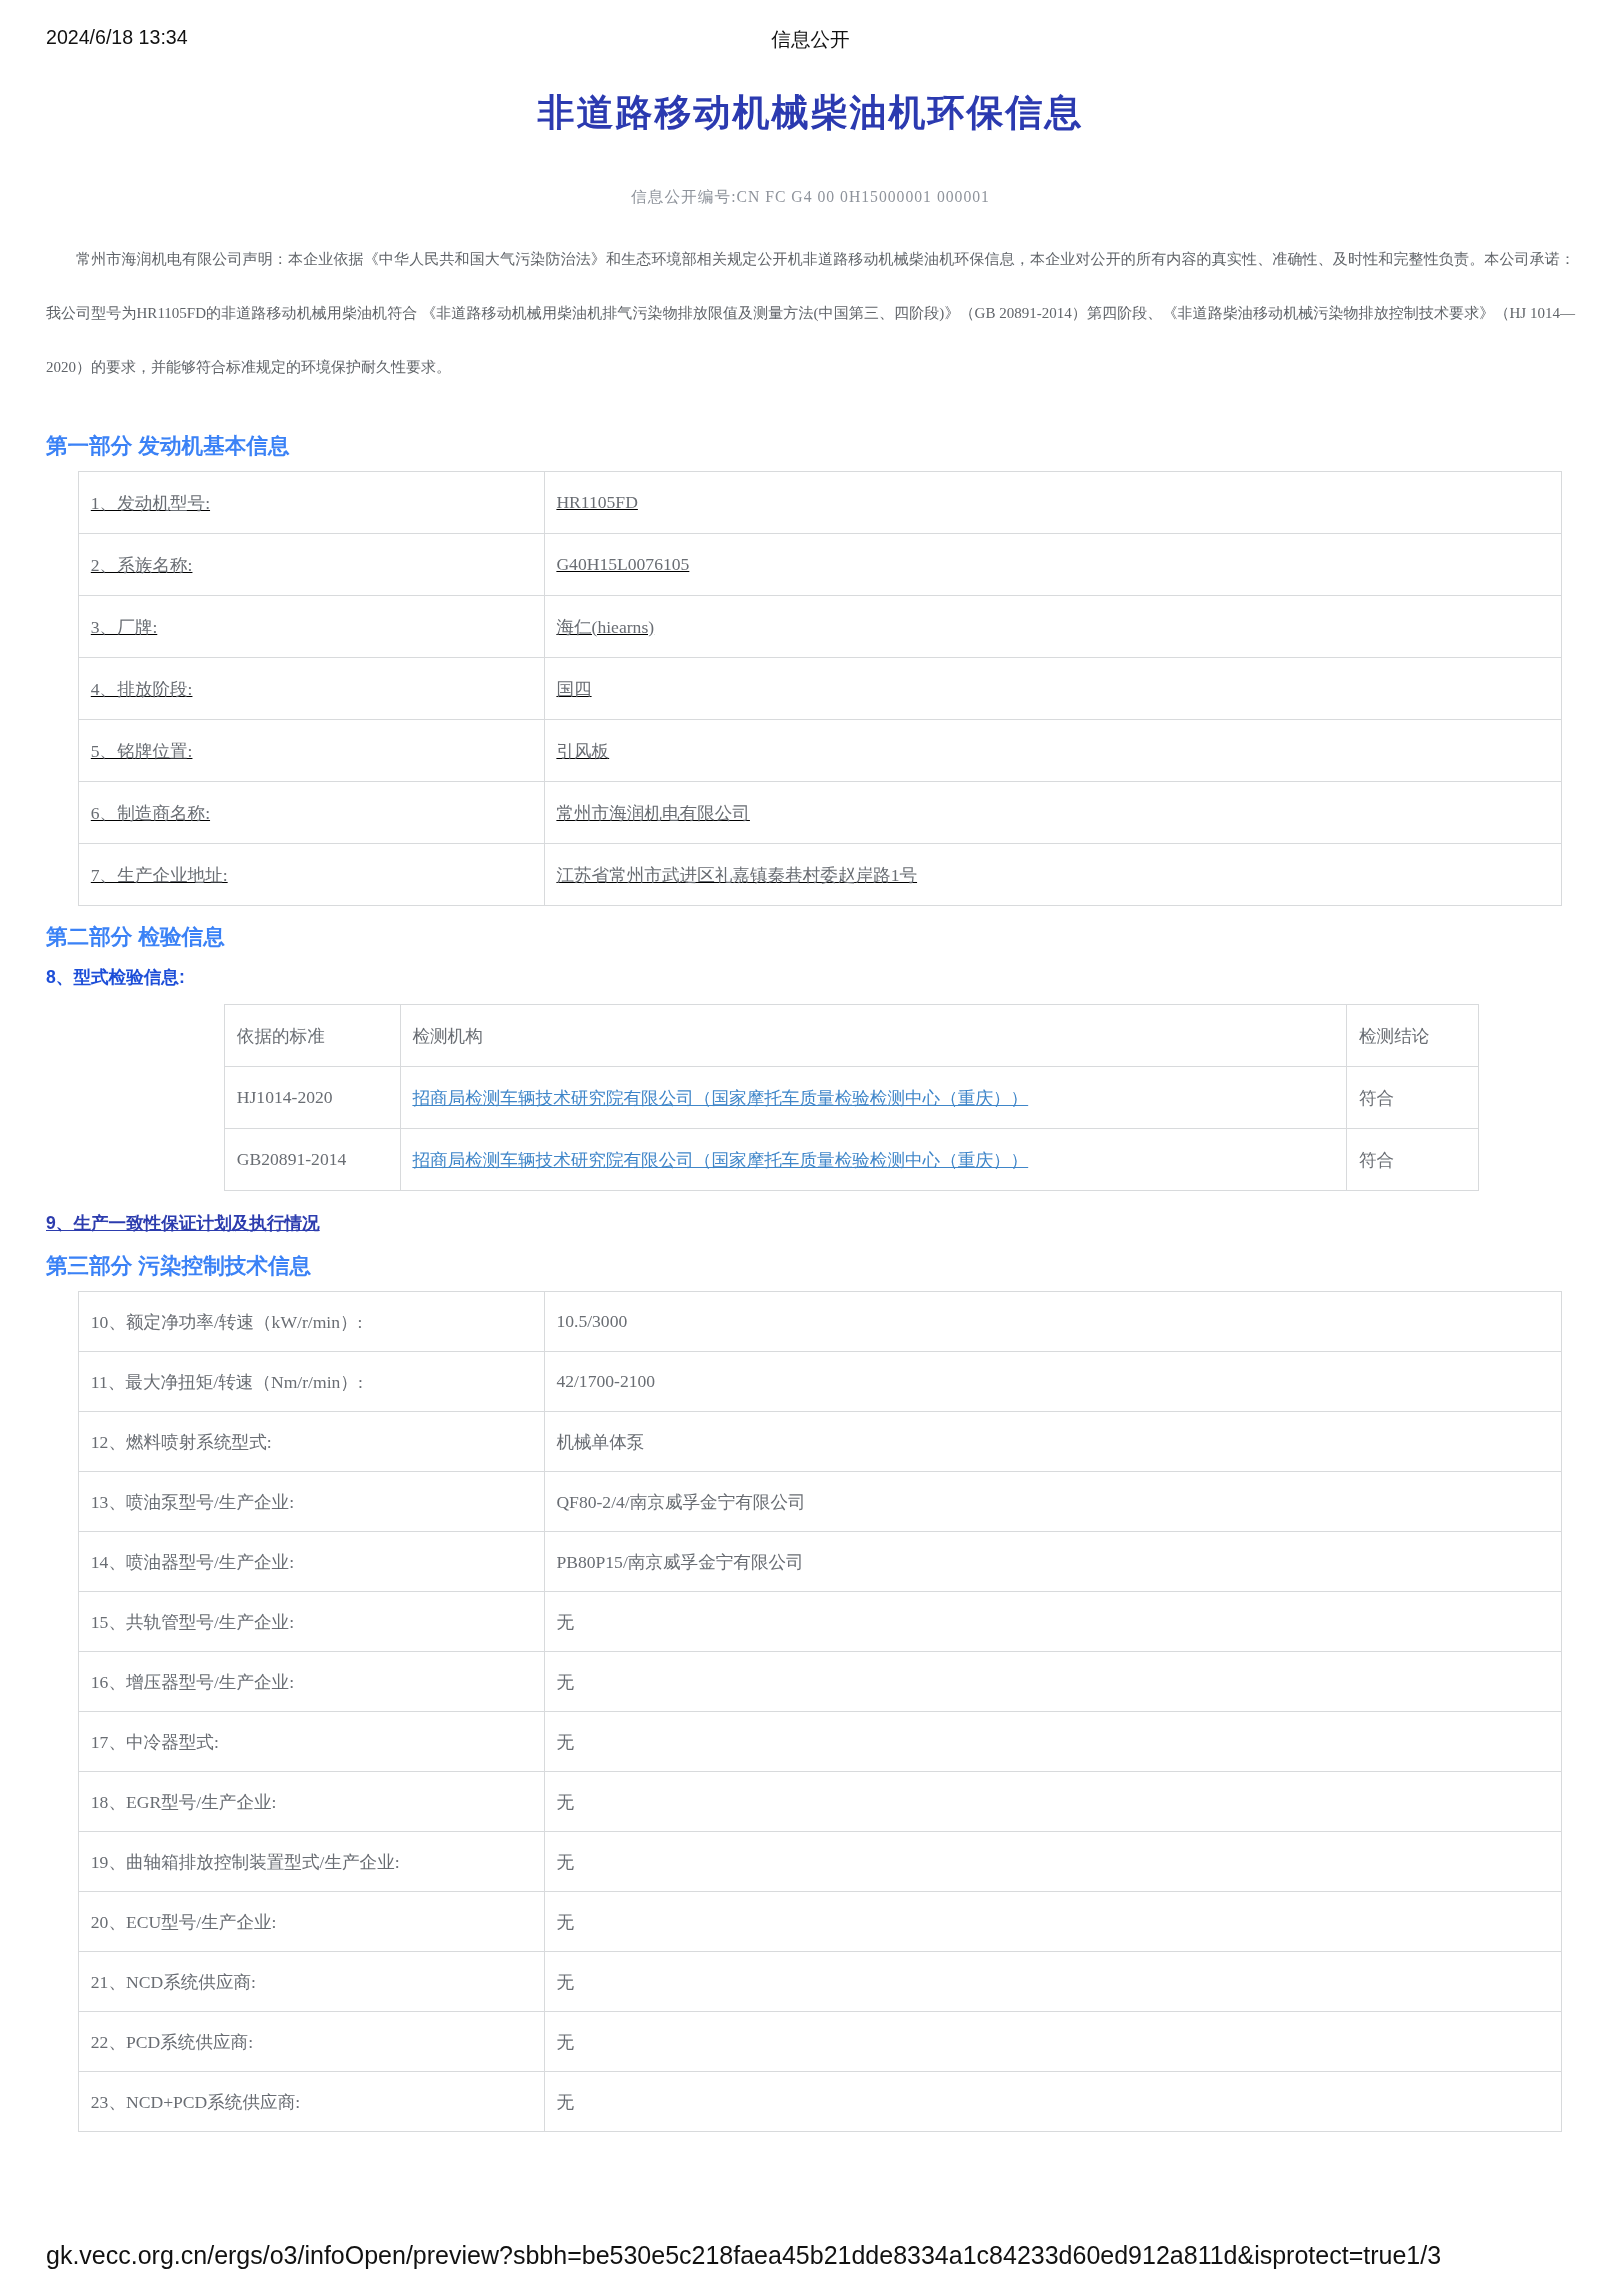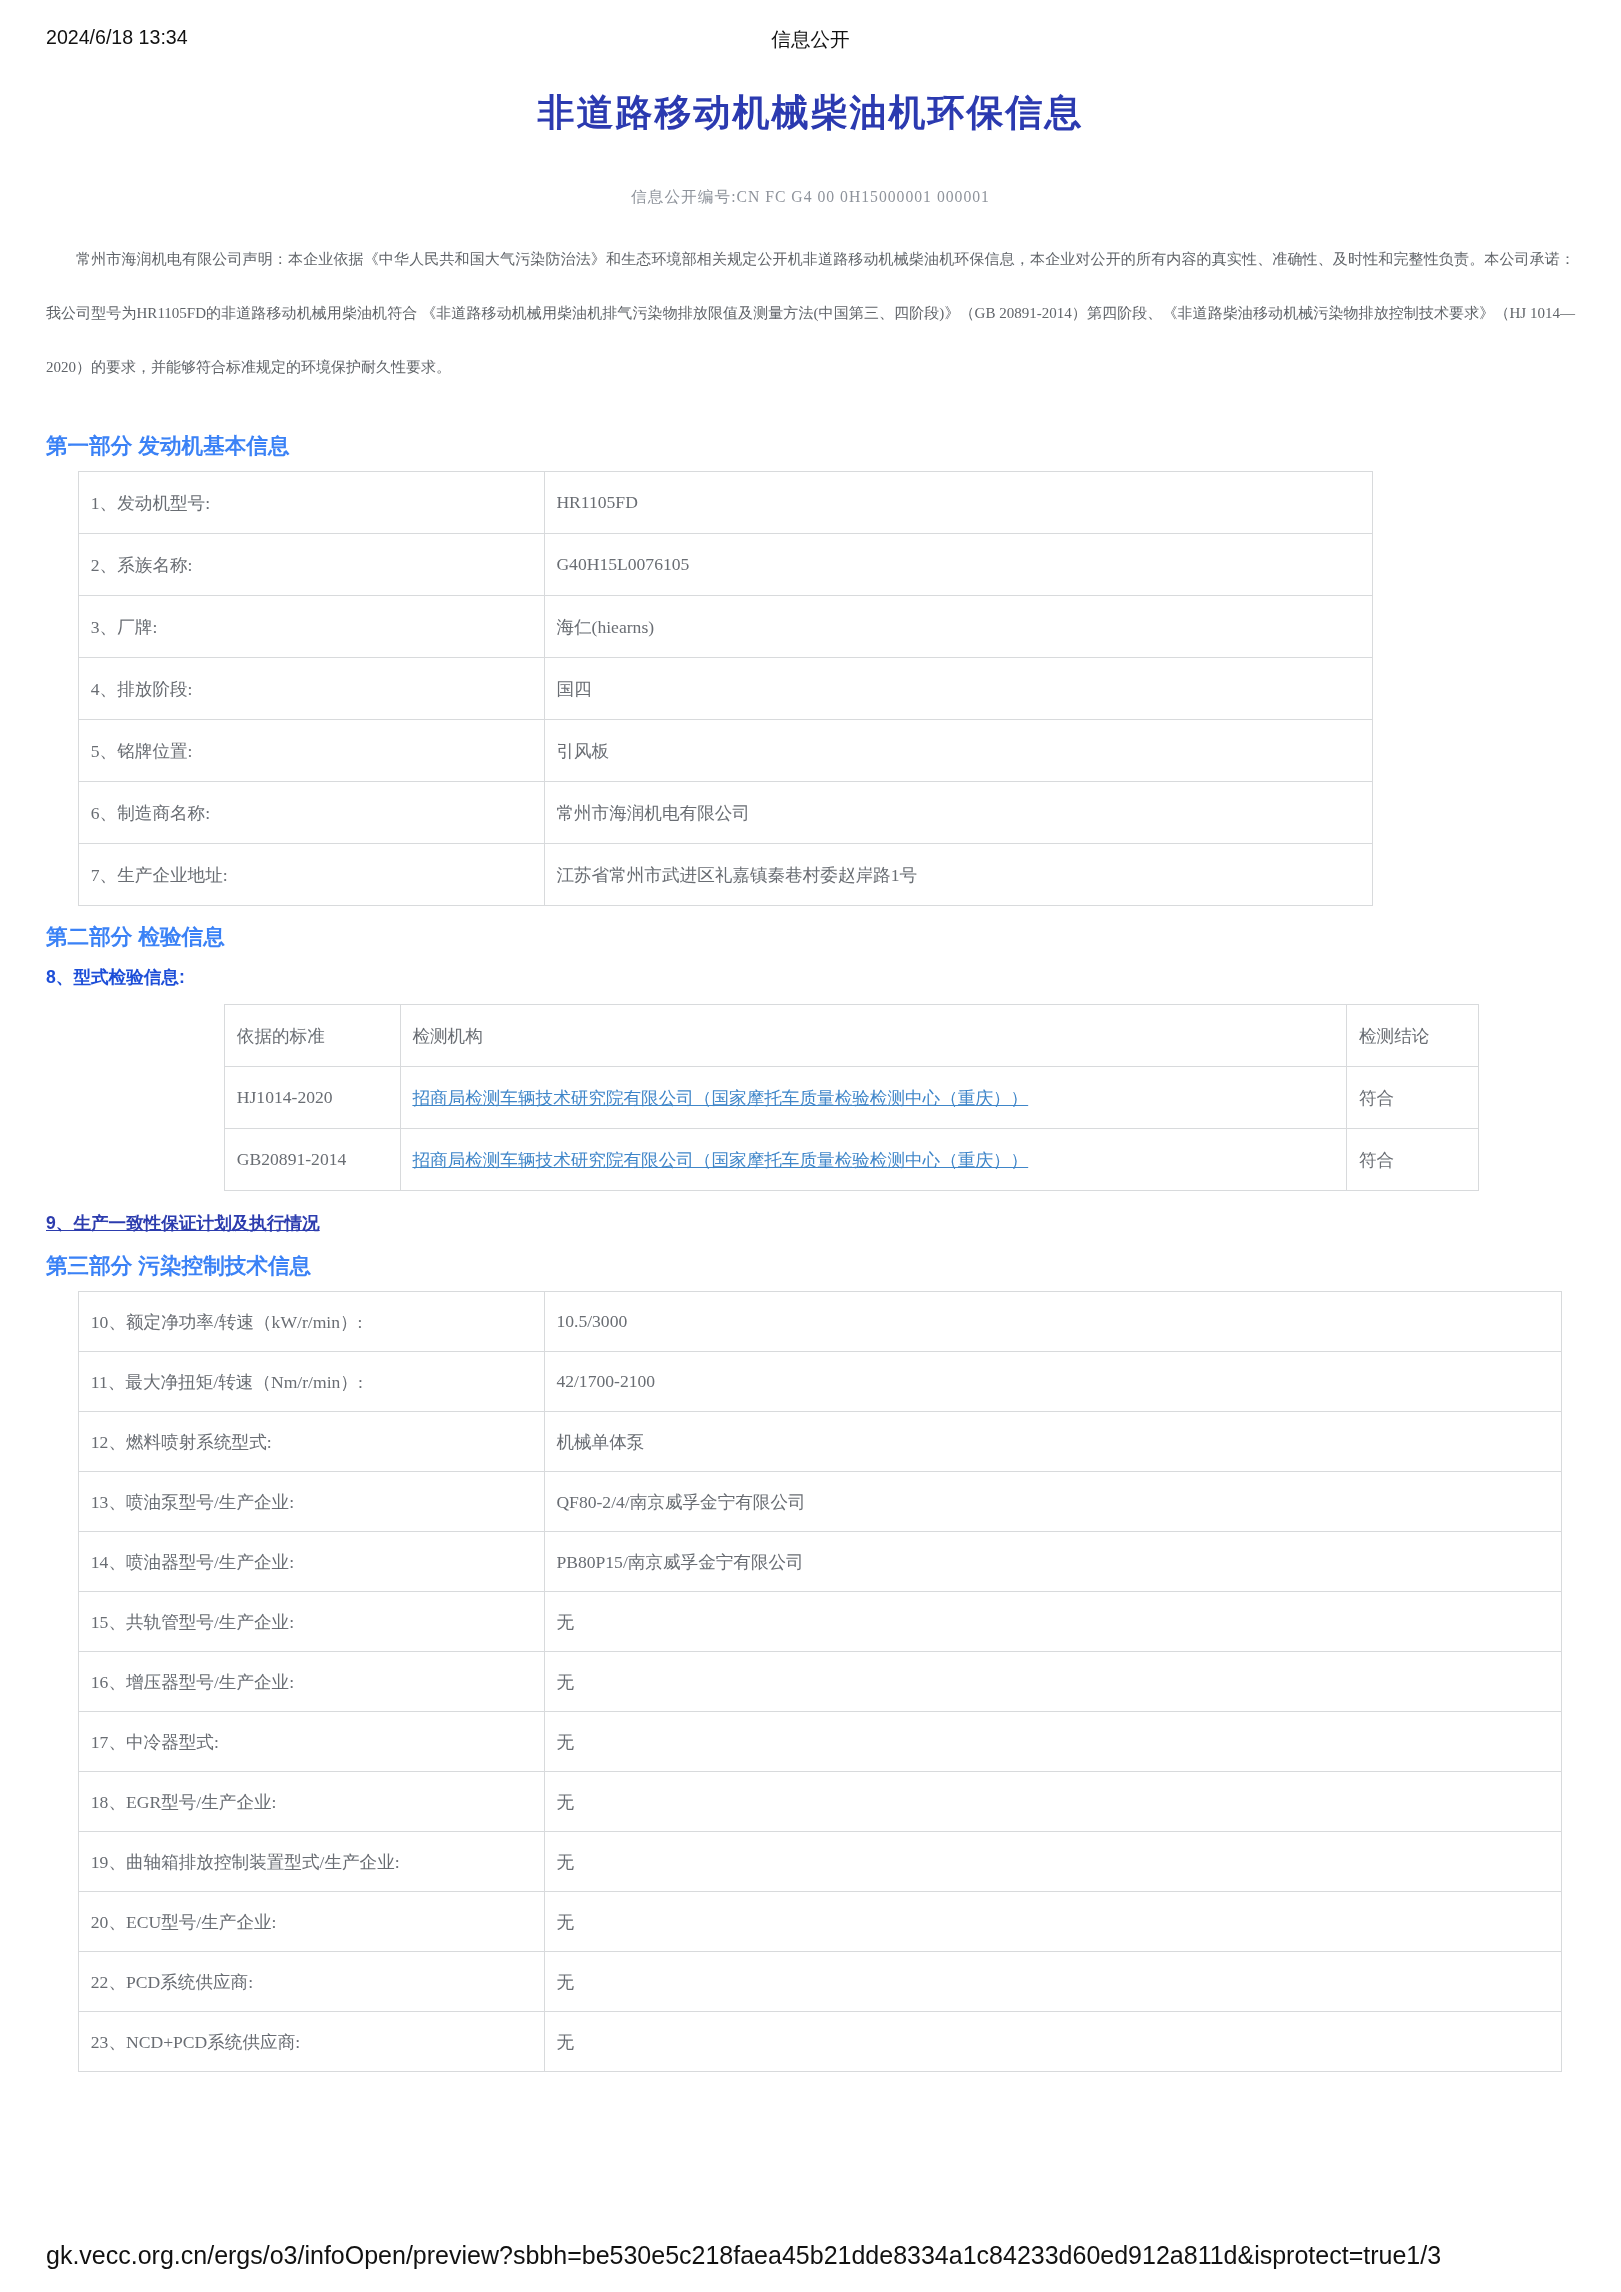--- a/index.html
+++ b/index.html
@@ -96,21 +96,21 @@
     border: 1px solid #d8dadc;
     font-size: 17.6px;
     font-weight: normal;
     color: #696d73;
     text-align: left;
     vertical-align: middle;
     padding: 0 9.8px 0 11.8px;
     overflow: hidden;
     white-space: nowrap;
   }
-  table.t1 { width: 1295px; margin: 11.8px 0 0 32px; }
+  table.t1 { width: 1484px; margin: 11.8px 0 0 32px; text-decoration: underline; }
   table.t1 td { height: 61px; }
   table.t1 td.c1 { width: 443px; }
   table.t2 { width: 1186px; margin: 15.7px 0 0 178px; }
   table.t2 th, table.t2 td { height: 61px; }
   table.t2 .c-std { width: 153px; }
   table.t2 .c-agency { width: 924px; }
   table.t2 .c-res { width: 109px; }
   table.t3 { width: 1484px; margin: 11.8px 0 0 32px; }
   table.t3 td { height: 59px; }
   table.t3 td.c1 { width: 443px; }
@@ -263,20 +263,24 @@
           <tr>
             <td class="c1">19、曲轴箱排放控制装置型式/生产企业:</td>
             <td>无</td>
           </tr>
 
           <tr>
             <td class="c1">20、ECU型号/生产企业:</td>
             <td>无</td>
           </tr>
 
+          <tr>
+            <td class="c1">21、NCD系统供应商:</td>
+            <td>无</td>
+          </tr>
 
           <tr>
             <td class="c1">22、PCD系统供应商:</td>
             <td>无</td>
           </tr>
 
           <tr>
             <td class="c1">23、NCD+PCD系统供应商:</td>
             <td>无</td>
           </tr>

